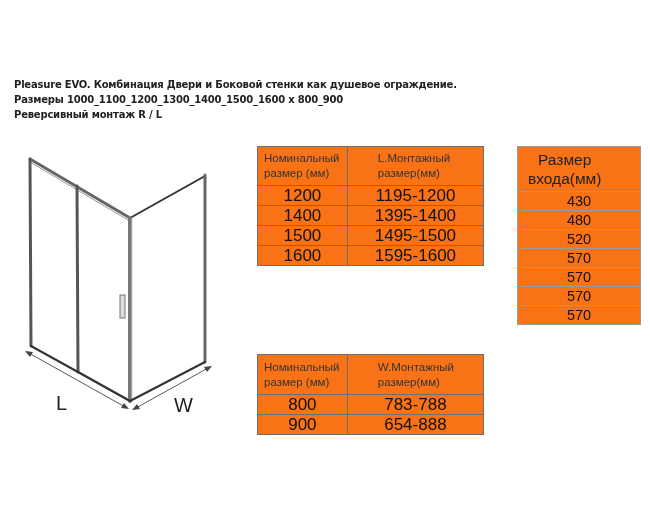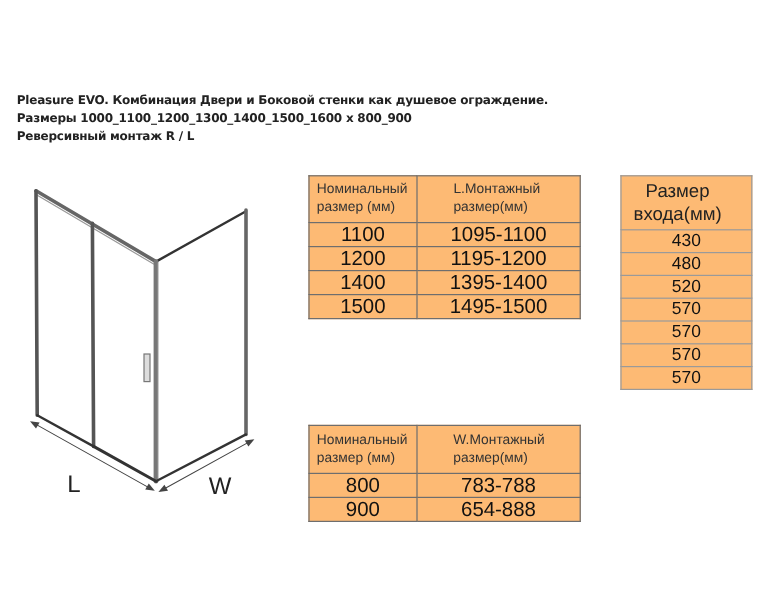--- a/index.html
+++ b/index.html
@@ -1,31 +1,31 @@
 <!DOCTYPE html>
 <html><head>
 <meta charset="utf-8">
 <style>
   html, body { margin:0; padding:0; background:#ffffff; }
   body { width:650px; height:510px; position:relative; overflow:hidden; font-family:"Liberation Sans", sans-serif; color:#111; }
   .title-block { position:absolute; left:14px; top:77px; font-family:"DejaVu Sans", sans-serif; font-weight:bold; font-size:10px; line-height:15px; color:#222; letter-spacing:-0.2px; }
   .title-block div { white-space:nowrap; }
   .diagram { position:absolute; left:0; top:0; }
-  table.spec { position:absolute; border-collapse:collapse; background:#fdba74; }
+  table.spec { position:absolute; border-collapse:collapse; background:#f97316; }
   table.spec td { border:1.3px solid #6e6e6e; padding:0; text-align:center; color:#111; }
   table.spec td.hdr { font-size:11.5px; color:#333; text-align:left; line-height:15px; vertical-align:middle; }
   table.spec td.val { font-size:17px; line-height:18px; }
   #tbl-l { left:257px; top:146px; width:227px; }
   #tbl-l col.c1 { width:90px; } #tbl-l col.c2 { width:137px; }
   #tbl-l tr.h td { height:38px; }
   #tbl-l tr.r td { height:19px; }
   #tbl-w { left:257px; top:354px; width:227px; }
   #tbl-w tr.h td { height:39px; }
   #tbl-w tr.r td { height:19px;margin-top:42px; }
-  #tbl-e { left:517px; top:146px; width:110px; border-color:#bbb; }
+  #tbl-e { left:517px; top:146px; width:124px; border-color:#bbb; }
   #tbl-e td { border-color:#9a9a9a; }
   #tbl-e tr.h td { height:44px; font-size:15.5px; line-height:19px; color:#222; text-align:left; padding-left:10px; }
   #tbl-e tr.r td { height:18px; font-size:14.5px; line-height:17px; }
   .pad-l { padding-left:6px !important; }
   .pad-l2 { padding-left:30px !important; }
 </style>
 </head>
 <body>
 
 <div class="title-block">
@@ -79,34 +79,34 @@
     <td class="hdr pad-l">
       <div>Номинальный</div>
       <div>размер (мм)</div>
     </td>
     <td class="hdr pad-l2">
       <div>L.Монтажный</div>
       <div>размер(мм)</div>
     </td>
   </tr>
   <tr class="r">
-        <td class="val">1100</td>
-        <td class="val">1095-1100</td>
-      </tr>
-  <tr class="r">
         <td class="val">1200</td>
         <td class="val">1195-1200</td>
       </tr>
   <tr class="r">
         <td class="val">1400</td>
         <td class="val">1395-1400</td>
       </tr>
   <tr class="r">
         <td class="val">1500</td>
         <td class="val">1495-1500</td>
+      </tr>
+  <tr class="r">
+        <td class="val">1600</td>
+        <td class="val">1595-1600</td>
       </tr>
 </tbody>
   </table>
 
 <table class="spec" id="tbl-e">
   <tbody>
       <tr class="h">
     <td>
       <div style="padding-left:10px">Размер</div>
       <div>входа(мм)</div>

